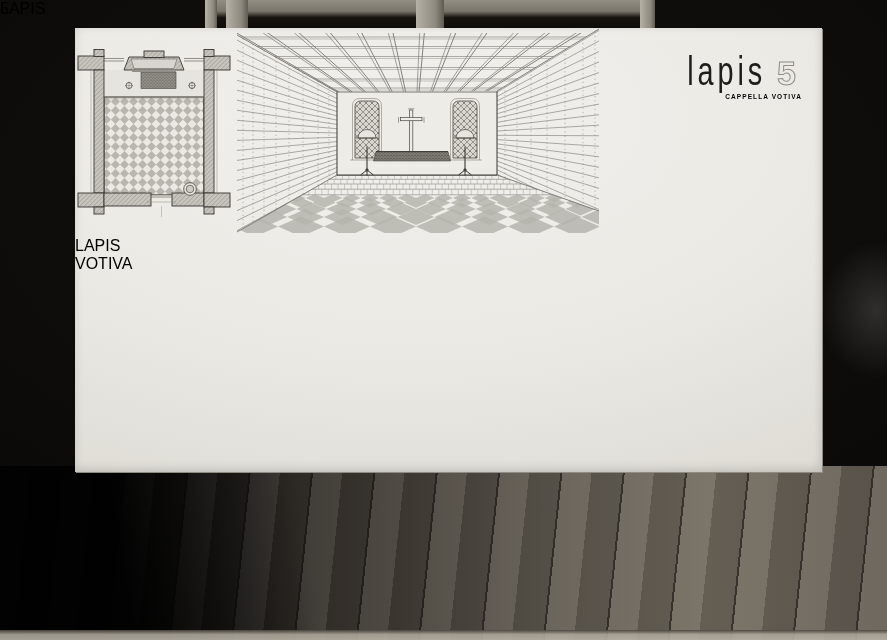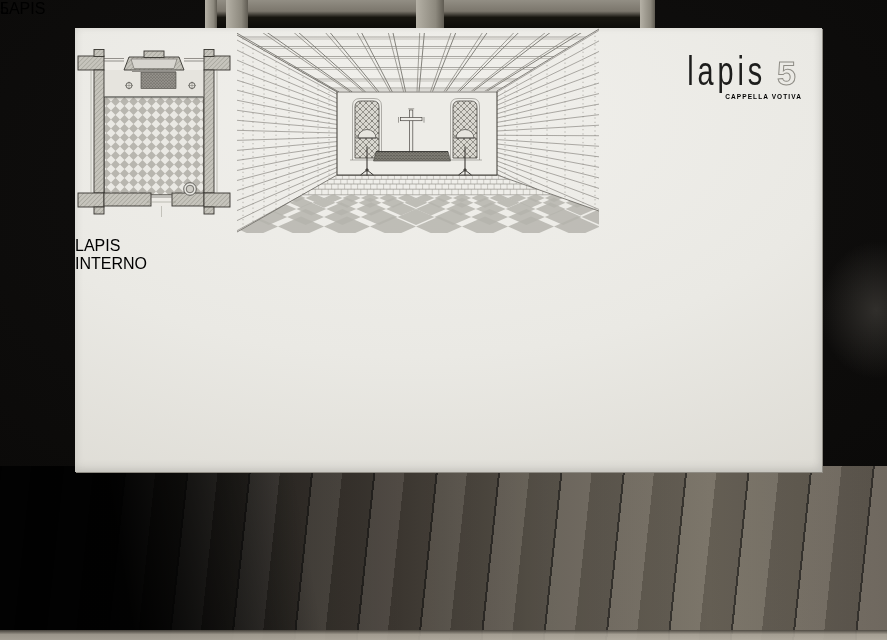--- a/index.html
+++ b/index.html
@@ -556,21 +556,21 @@
           <line x1="161.5" y1="89" x2="161.5" y2="94.7" stroke-width="0.5"></line>
           <line x1="187" y1="89" x2="187" y2="94.7" stroke-width="0.5"></line>
           <line x1="171.2" y1="80.8" x2="177.2" y2="80.8" stroke-width="0.5"></line>
         </g>
         <path d="M139,123.5 L211,123.5 L213.5,133 L136.5,133 Z" fill="url(#stipA)" stroke="#45443f" stroke-width="0.6"></path>
         <line x1="139" y1="123.5" x2="211" y2="123.5" stroke="#33322e" stroke-width="0.8"></line>
       </g>
     </svg>
 
     <div id="pianta-label" class="dlabel">LAPIS</div>
-    <div id="interno-label" class="dlabel">INTERNO</div>
+    <div id="interno-label" class="dlabel">VOTIVA</div>
   </div>
 
   <div id="easel-tray" class="abs">
     <div id="tray-rail-top" class="abs"></div>
     <div id="tray-recess" class="abs"></div>
     <div id="tray-lip" class="abs"></div>
     <div id="tray-under-shadow" class="abs"></div>
   </div>
 
   <div class="abs leg" style="left:203px;width:42px;transform:rotate(2.5deg);transform-origin:top center;"></div>

